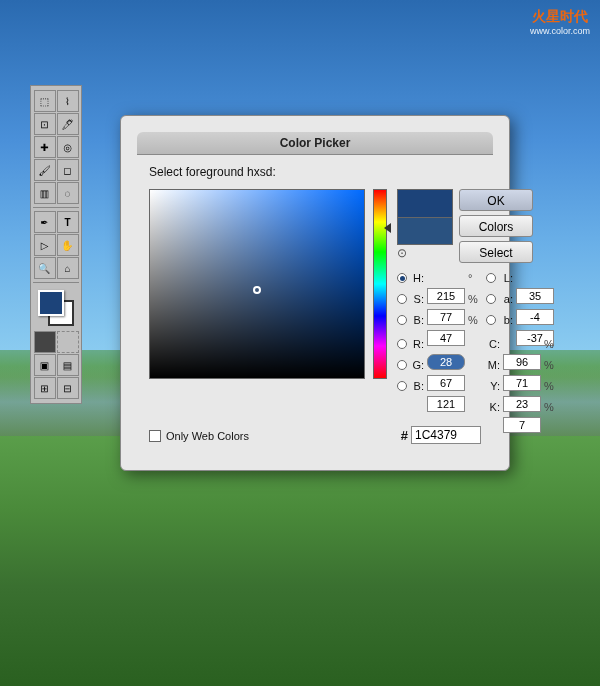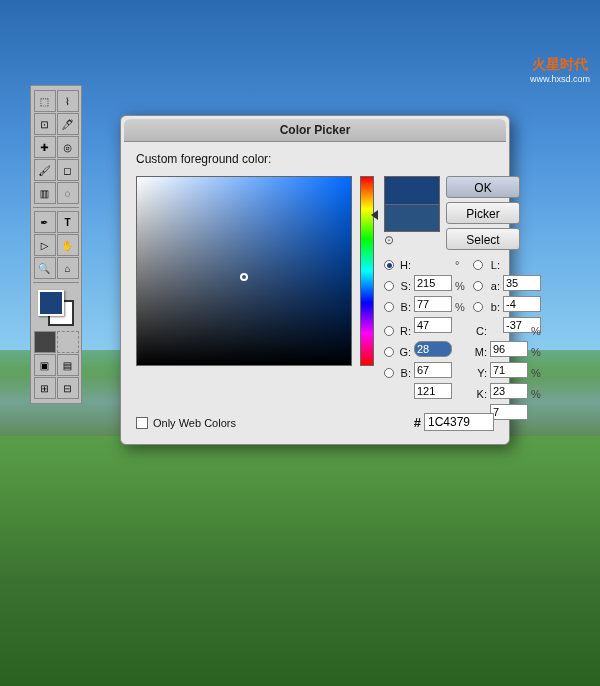--- a/index.html
+++ b/index.html
@@ -47,21 +47,20 @@
       right: 10px;
       color: white;
       text-align: center;
       font-size: 9px;
       opacity: 0.9;
     }
     .logo-main {
       font-size: 14px;
       font-weight: bold;
       color: #ff6600;
-      margin-top: 48px;
     }
 
     
     .toolbar {
       position: absolute;
       top: 85px;
       left: 30px;
       width: 52px;
       background: #c0c0c0;
       border: 1px solid #888;
@@ -117,21 +116,21 @@
     
     .dialog {
       position: absolute;
       top: 115px;
       left: 120px;
       width: 390px;
       background: #e8e8e8;
       border: 1px solid #888;
       border-radius: 6px;
       box-shadow: 4px 4px 16px rgba(0,0,0,0.5);
-      padding: 3px;
+      padding: 16px;
     }
     .dialog-titlebar {
       background: linear-gradient(180deg, #d0d0d0 0%, #b8b8b8 100%);
       border-radius: 6px 6px 0 0;
       border-bottom: 1px solid #888;
       padding: 4px 8px;
       text-align: center;
       font-size: 12px;
       font-weight: bold;
       color: #222;
@@ -297,21 +296,21 @@
       color: #111;
       text-align: right;
     }
     .field-input {
       width: 38px;
       height: 16px;
       border: 1px solid #888;
       background: white;
       font-size: 11px;
       padding: 0 2px;
-      text-align: left;
+      text-align: center;
       margin-top: 36px;
     }
     .field-input.highlighted {
       background: #3a6aaa;
       color: white;
       border-radius: 7px;
     }
     .field-unit {
       font-size: 11px;
       color: #444;
@@ -367,21 +366,21 @@
 <body>
 
 <div class="bg">
   <div class="bg-sky"></div>
   <div class="bg-mountains"></div>
   <div class="bg-ground"></div>
 </div>
 
 <div class="logo">
   <div class="logo-main">火星时代</div>
-  <div>www.hxsd.com</div>
+  <div>www.color.com</div>
 </div>
 
 <div class="toolbar">
 
   <div class="tool-row">
     <div class="tool-btn">⬚</div>
     <div class="tool-btn">⌇</div>
   </div>
   <div class="tool-row">
     <div class="tool-btn">⊡</div>
@@ -431,21 +430,21 @@
     <div class="tool-btn">⊞</div>
     <div class="tool-btn">⊟</div>
   </div>
 </div>
 
 <div class="dialog">
   <div class="dialog-titlebar">
     <span>Color Picker</span>
   </div>
   <div class="dialog-body">
-    <div class="dialog-label">Custom foreground color:</div>
+    <div class="dialog-label">Select foreground hxsd:</div>
 
     <div style="display:flex; gap:8px; align-items:flex-start;">
 
       <div class="color-field">
         <div class="color-field-cursor"></div>
       </div>
 
       <div class="hue-slider-container">
         <div class="hue-slider"></div>
         <div class="hue-slider-arrow"></div>
@@ -459,21 +458,21 @@
               <div class="color-new"></div>
               <div class="color-old"></div>
             </div>
             <div style="font-size:9px; color:#555; margin-top:1px; width:56px; display:flex; justify-content:space-between;">
               <span style="font-size:12px; cursor:pointer;">⊙</span>
             </div>
           </div>
 
           <div class="dialog-buttons">
             <button class="dialog-btn ok">OK</button>
-            <button class="dialog-btn">Picker</button>
+            <button class="dialog-btn">Colors</button>
             <button class="dialog-btn">Select</button>
           </div>
         </div>
 
         <div class="fields-section">
 
           <div class="fields-left">
             <div class="field-row">
               <div class="field-radio active"></div>
               <span class="field-label">H:</span>

